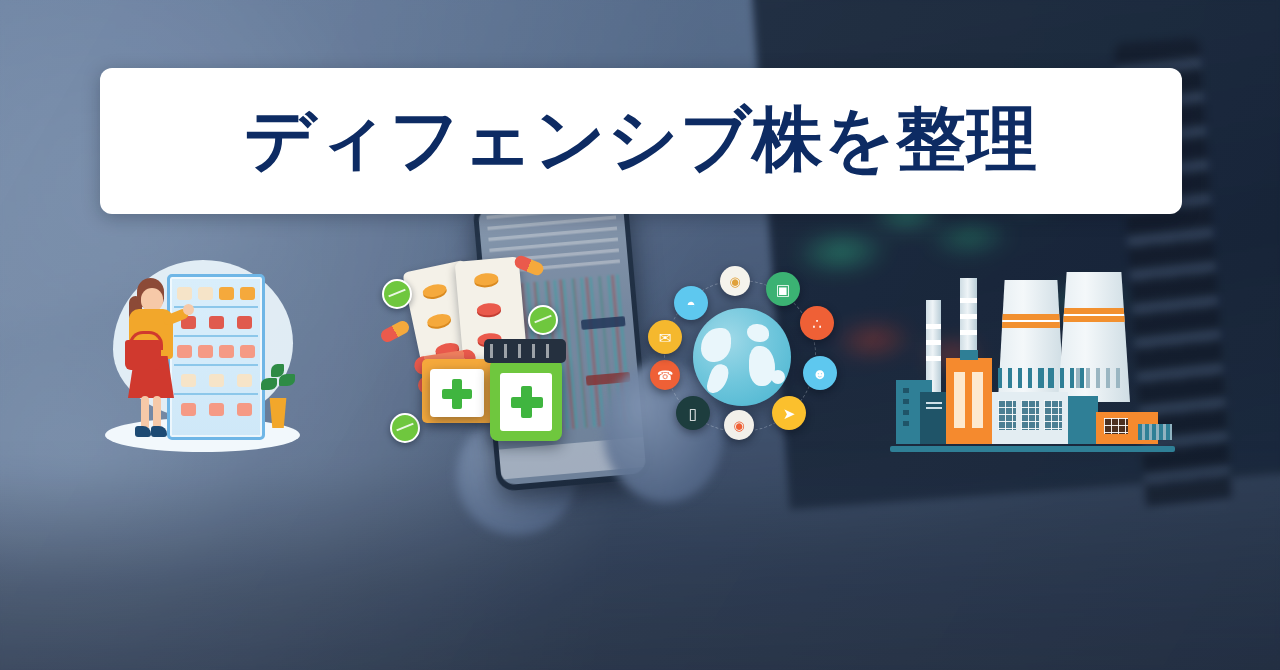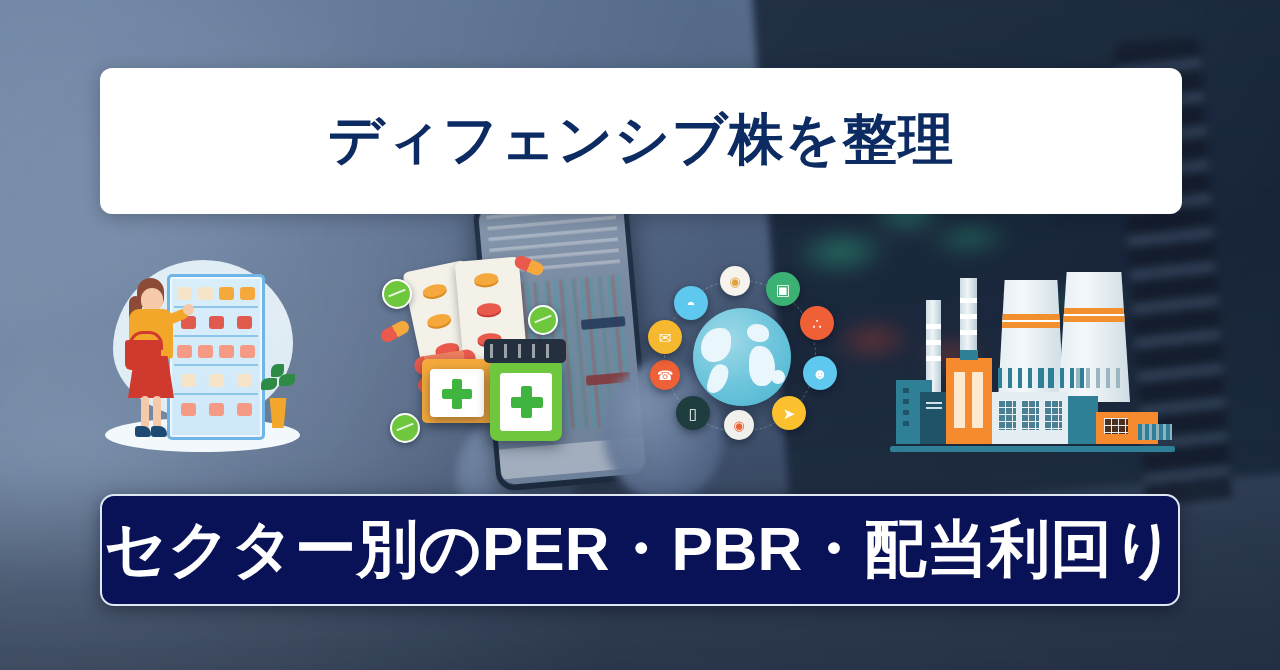--- a/index.html
+++ b/index.html
@@ -336,21 +336,21 @@
   .banner-top {
     position: absolute;
     left: 100px; top: 68px;
     width: 1082px; height: 146px;
     background: #ffffff;
     border-radius: 12px;
     box-shadow: 0 4px 18px rgba(10,18,32,.28);
     display: flex; align-items: center; justify-content: center;
   }
   .banner-top-text {
-    font-size: 55px;
+    font-size: 70px;
     font-weight: 700;
     color: #0d2b63;
     letter-spacing: 1px;
     white-space: nowrap;
     line-height: 1;
     transform: translateY(-2px);
   }
   .banner-bottom {
     position: absolute;
     left: 100px; top: 494px;
@@ -554,17 +554,14 @@
       <div class="win-grid" style="left:8px;top:6px;width:24px;height:16px;background-color:#4b3020;"></div>
     </div>
     <div class="fa" style="left:248px;top:152px;width:34px;height:16px;background:repeating-linear-gradient(90deg,#2f7f96 0 4px,#8fb2c0 4px 7px);"></div>
     <div class="ground"></div>
   </div>
 
   <div class="banner-top">
     <div class="banner-top-text">ディフェンシブ株を整理</div>
   </div>
 
-  <div class="banner-bottom">
-    <div class="banner-bottom-text">セクター別のPER・PBR・配当利回り</div>
-  </div>
 
 </div>
 
 </body></html>

